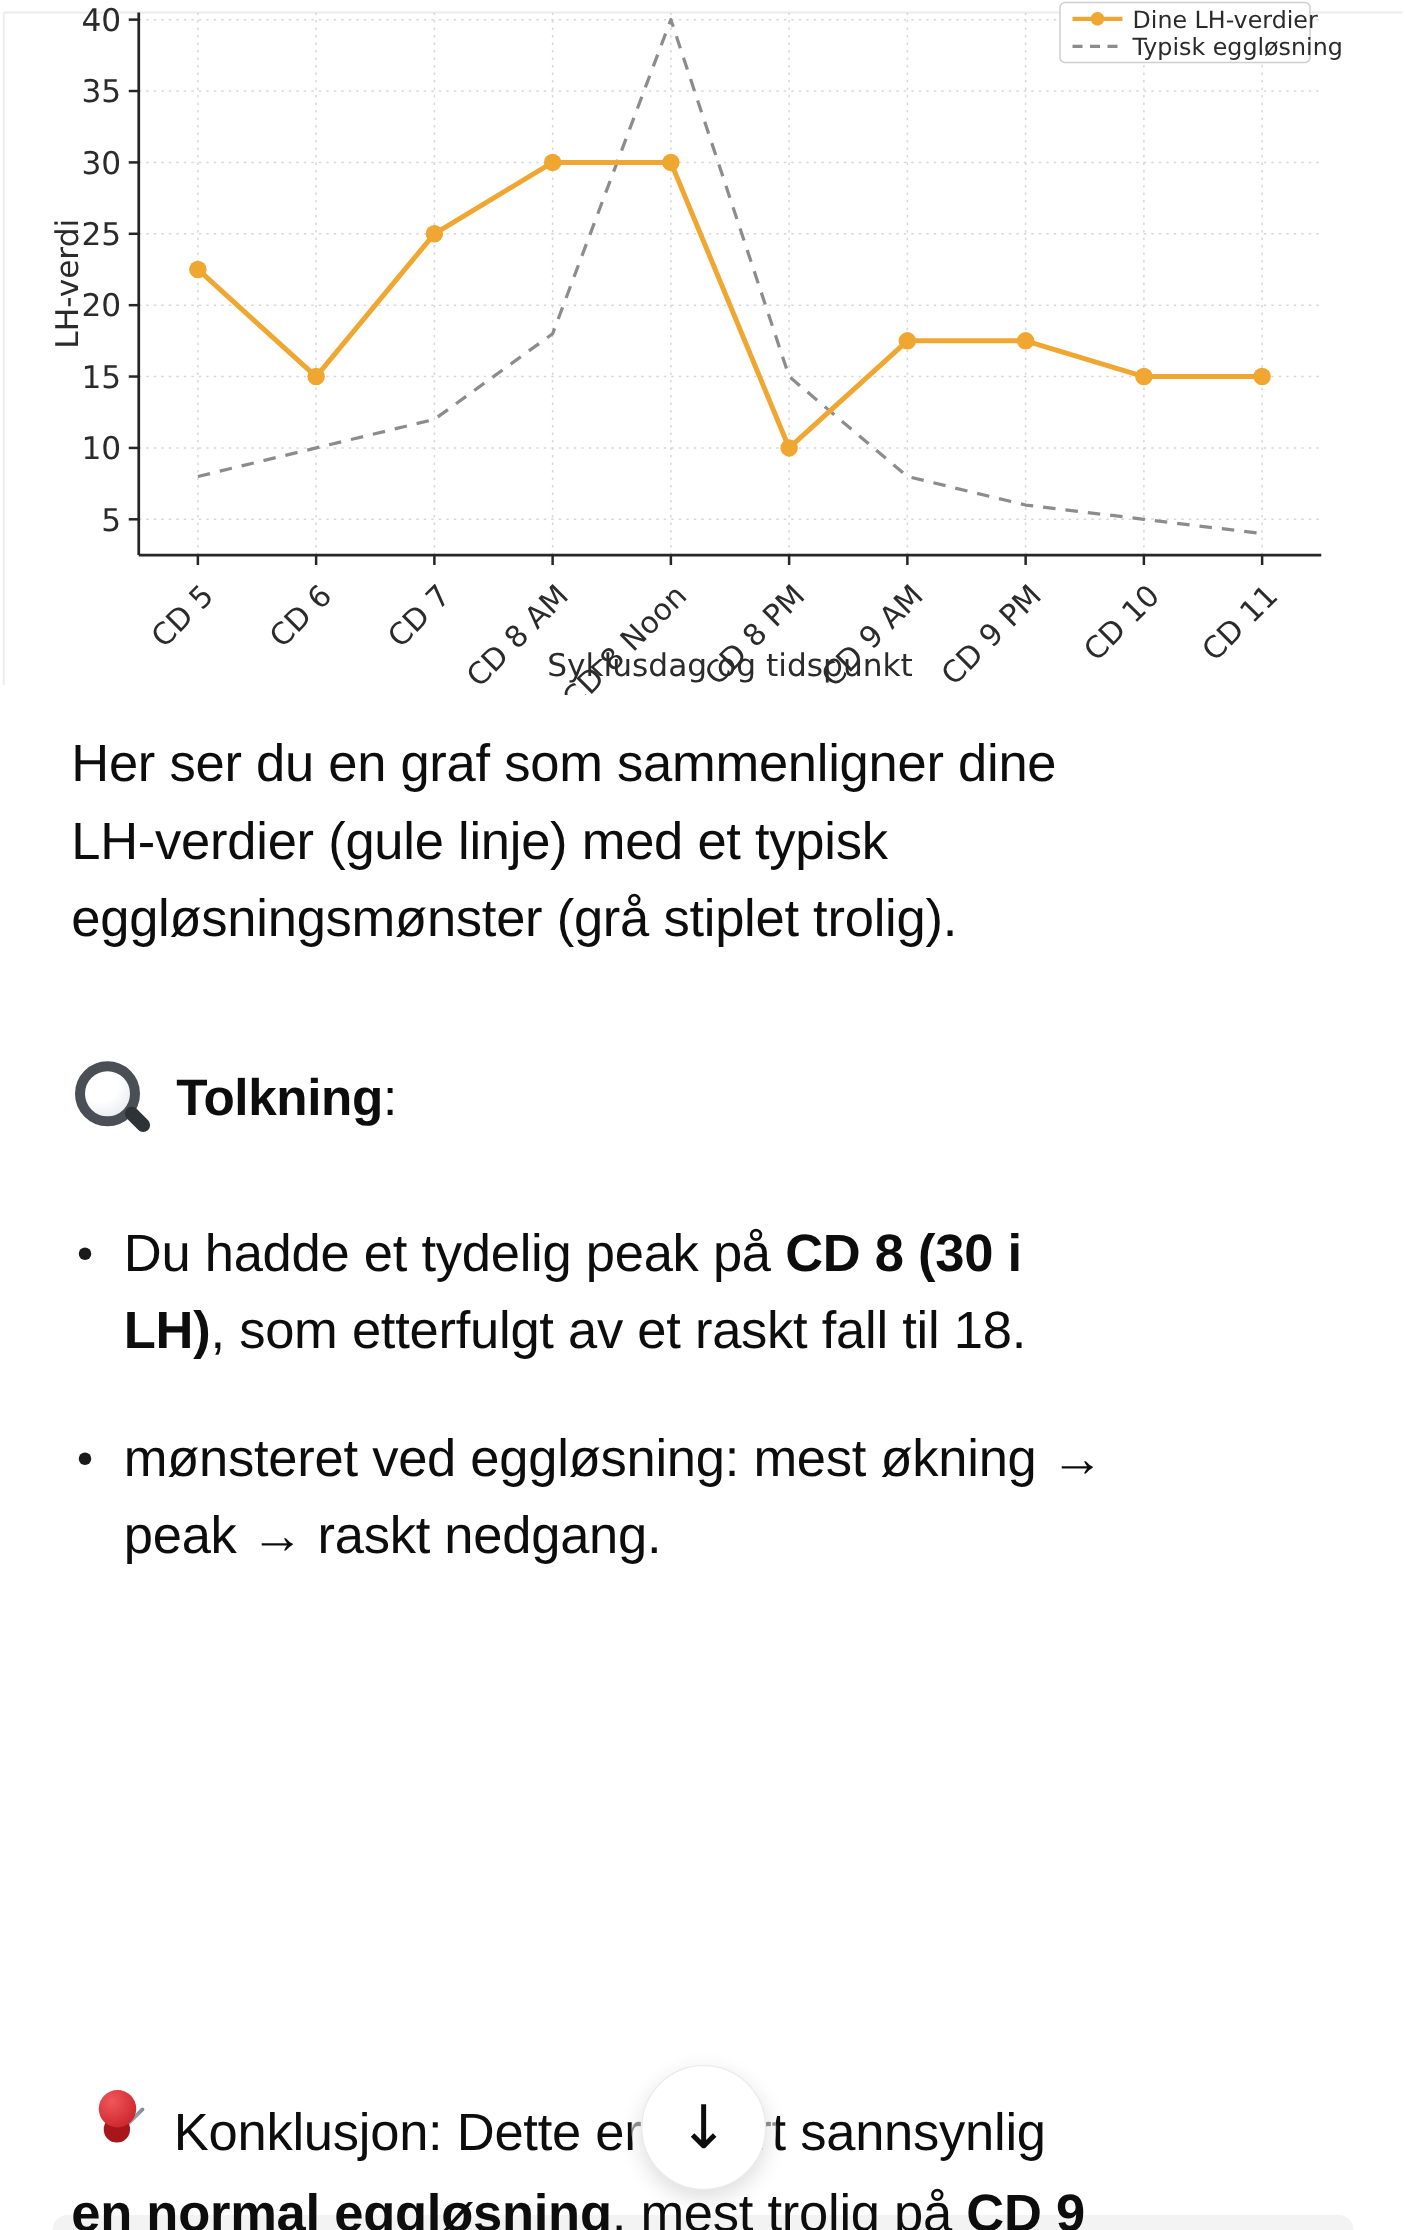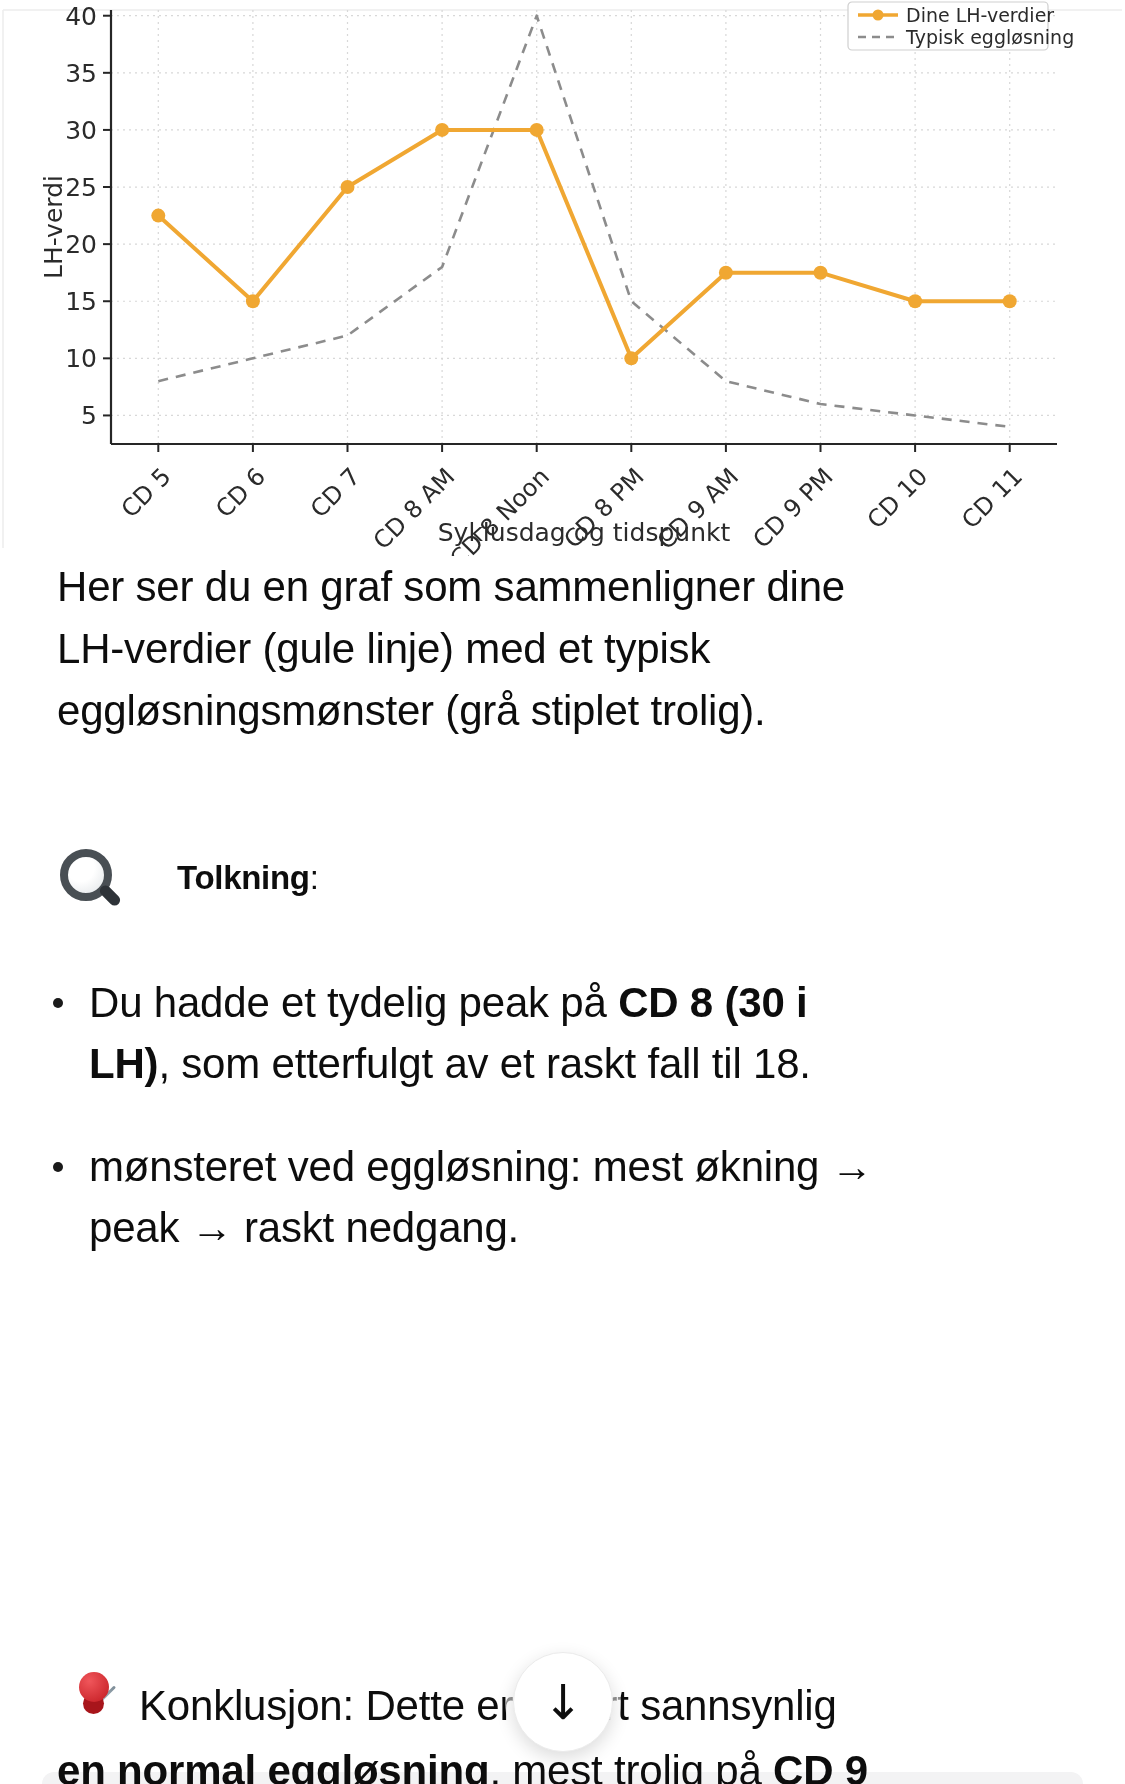--- a/index.html
+++ b/index.html
@@ -5,27 +5,27 @@
   html,body{margin:0;padding:0;}
   body{
     width:1125px;height:1784px;position:relative;overflow:hidden;
     background:#ffffff;color:#0d0d0d;
     font-family:"Liberation Sans","DejaVu Sans",sans-serif;
   }
   
   .chart-figure{position:absolute;left:0;top:0;width:1125px;height:556px;margin:0;}
   .chart-figure svg{display:block;font-family:"DejaVu Sans",sans-serif;}
   
-  .caption{position:absolute;left:57px;top:556px;font-size:42px;line-height:62px;letter-spacing:-.2px;}
+  .caption{position:absolute;left:57px;top:580px;font-size:42px;line-height:62px;letter-spacing:-.2px;}
   .line{white-space:nowrap;}
   b{font-weight:700;}
   .heading{position:absolute;left:57px;top:846px;display:flex;align-items:center;gap:20px;}
-  .heading-text{font-size:33px;letter-spacing:-.3px;margin-left:36px;}
+  .heading-text{font-size:41px;letter-spacing:-.3px;}
   .heading-text b{font-weight:800;}
-  .bullets{position:absolute;left:47px;top:972px;width:1020px;}
+  .bullets{position:absolute;left:57px;top:972px;width:1020px;}
   .bullet{display:flex;margin-bottom:42px;}
   .bullet-dot{flex:0 0 10px;width:10px;height:10px;border-radius:50%;background:#1a1a1a;margin:26px 26px 0 6px;}
   .bullet-text{font-size:42px;line-height:61px;letter-spacing:-.2px;}
   .conclusion{position:absolute;left:57px;top:1672px;font-size:42px;line-height:62px;letter-spacing:-.2px;z-index:2;}
   .conclusion .first{display:flex;align-items:center;gap:20px;}
   
   .mag-icon{position:relative;display:inline-block;width:64px;height:64px;flex:0 0 64px;}
   .mag-circle{position:absolute;left:3px;top:3px;width:36px;height:36px;border:8px solid #494f54;border-radius:50%;
     background:radial-gradient(circle at 35% 30%,#ffffff 40%,#dfe3e6);}
   .mag-handle{position:absolute;left:41px;top:44px;width:24px;height:11px;border-radius:6px;background:#2e3338;transform:rotate(45deg);}

